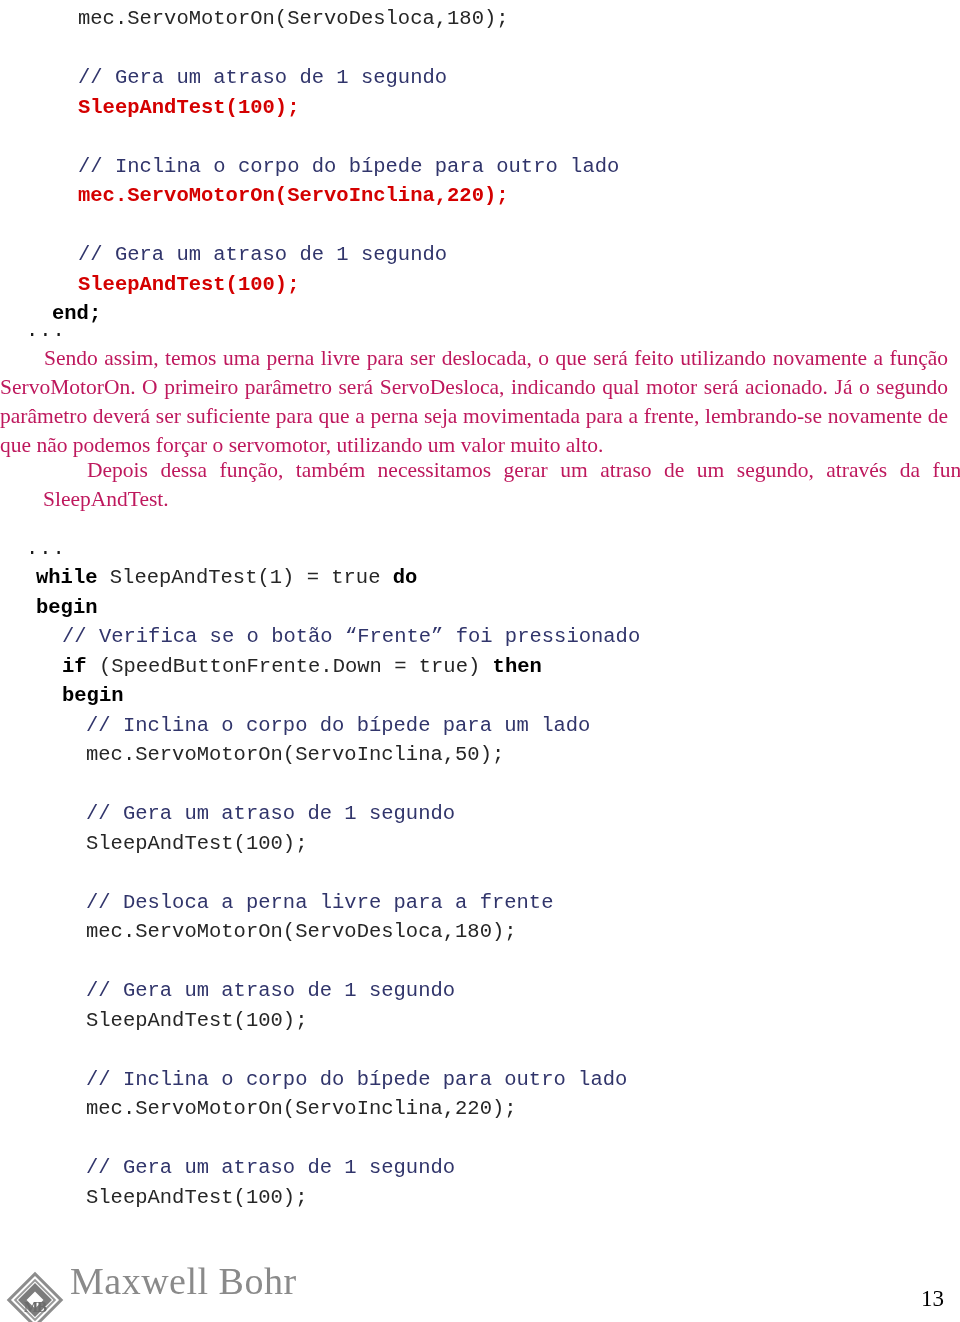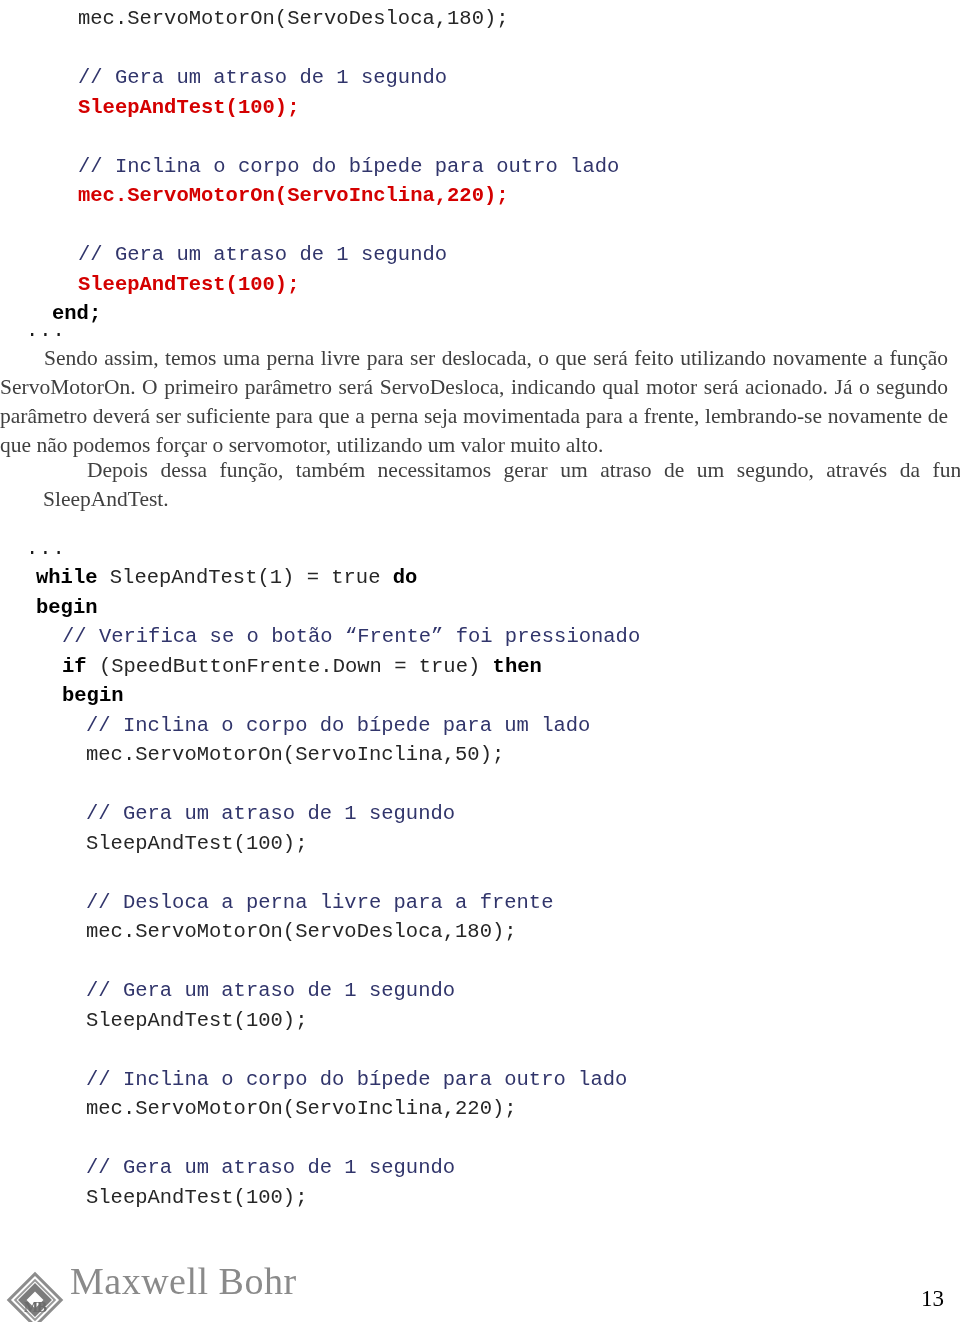--- a/index.html
+++ b/index.html
@@ -47,21 +47,21 @@
     line-height: 26px;
     color: #1a1a1a;
     letter-spacing: 1px;
   }
 
   
   .prose {
     font-family: "Liberation Serif", "DejaVu Serif", serif;
     font-size: 21.5px;
     line-height: 29px;
-    color: #404040;
+    color: #be185d;
     text-align: justify;
     margin: 0;
   }
   .prose.indent { text-indent: 44px; }
 
   
   .abs { position: absolute; }
 
   #block-top      { left: 0;   top: 4px;    width: 940px; }
   #dots-1         { left: 26px; top: 318px; }

